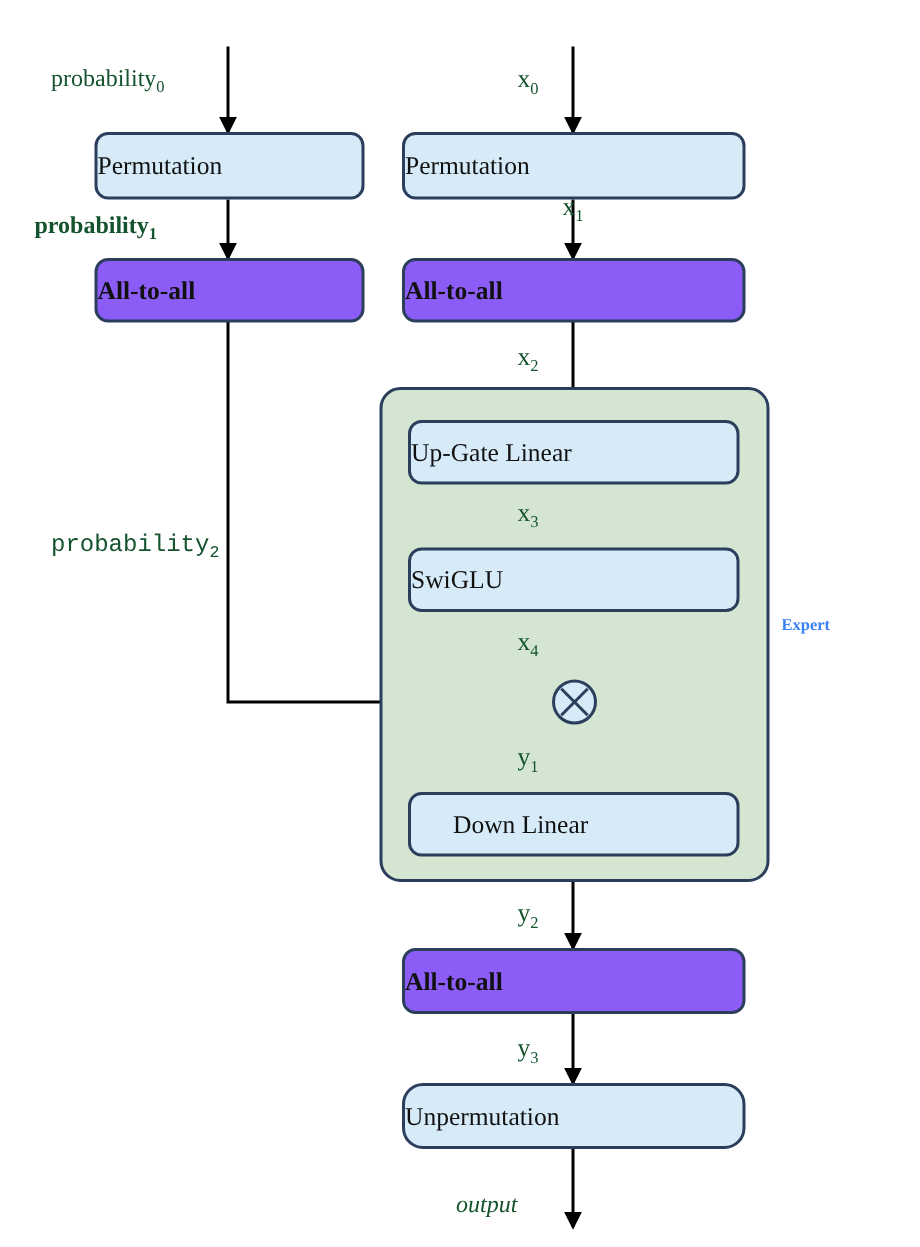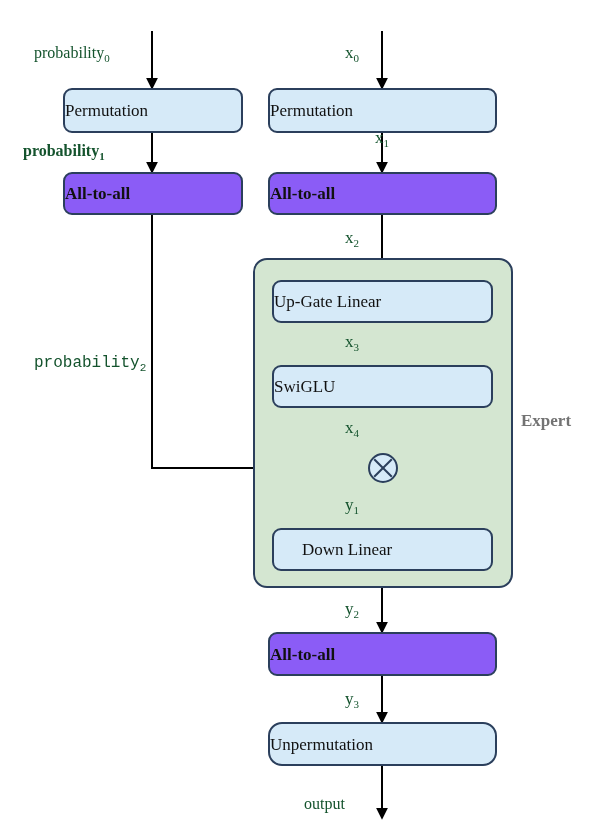--- a/index.html
+++ b/index.html
@@ -35,22 +35,22 @@
     font-size:16px;
     color:#14532d;
     white-space:nowrap;
     line-height:1;
   }
   .edge-label .sub{font-size:11px;vertical-align:sub;}
   .edge-label.math{font-size:17px;}
   .group-label{
     position:absolute;
     font-weight:bold;
-    font-size:17px;
-    color:#737373;
+    font-size:11px;
+    color:#3b82f6;
     white-space:nowrap;
     line-height:1;
   }
   .mul-node{
     position:absolute;
     box-sizing:border-box;
     width:30px;height:30px;border-radius:50%;
     background:#d6eaf8;border:2px solid #2b3f5c;
   }
 </style>
@@ -139,15 +139,15 @@
   <div class="edge-label math" style="left:345px;top:333px;"><span>x</span><span class="sub">3</span></div>
 
   <div class="edge-label math" style="left:345px;top:419px;"><span>x</span><span class="sub">4</span></div>
 
   <div class="edge-label math" style="left:345px;top:496px;"><span>y</span><span class="sub">1</span></div>
 
   <div class="edge-label math" style="left:345px;top:600px;"><span>y</span><span class="sub">2</span></div>
 
   <div class="edge-label math" style="left:345px;top:690px;"><span>y</span><span class="sub">3</span></div>
 
-  <div class="edge-label" style="left:304px;top:796px;"><span>output</span><span class="sub"></span></div>
+  <div class="edge-label" style="left:304px;top:796px;font-style:italic;"><span>output</span><span class="sub"></span></div>
 
 </div>
 
 </body></html>

